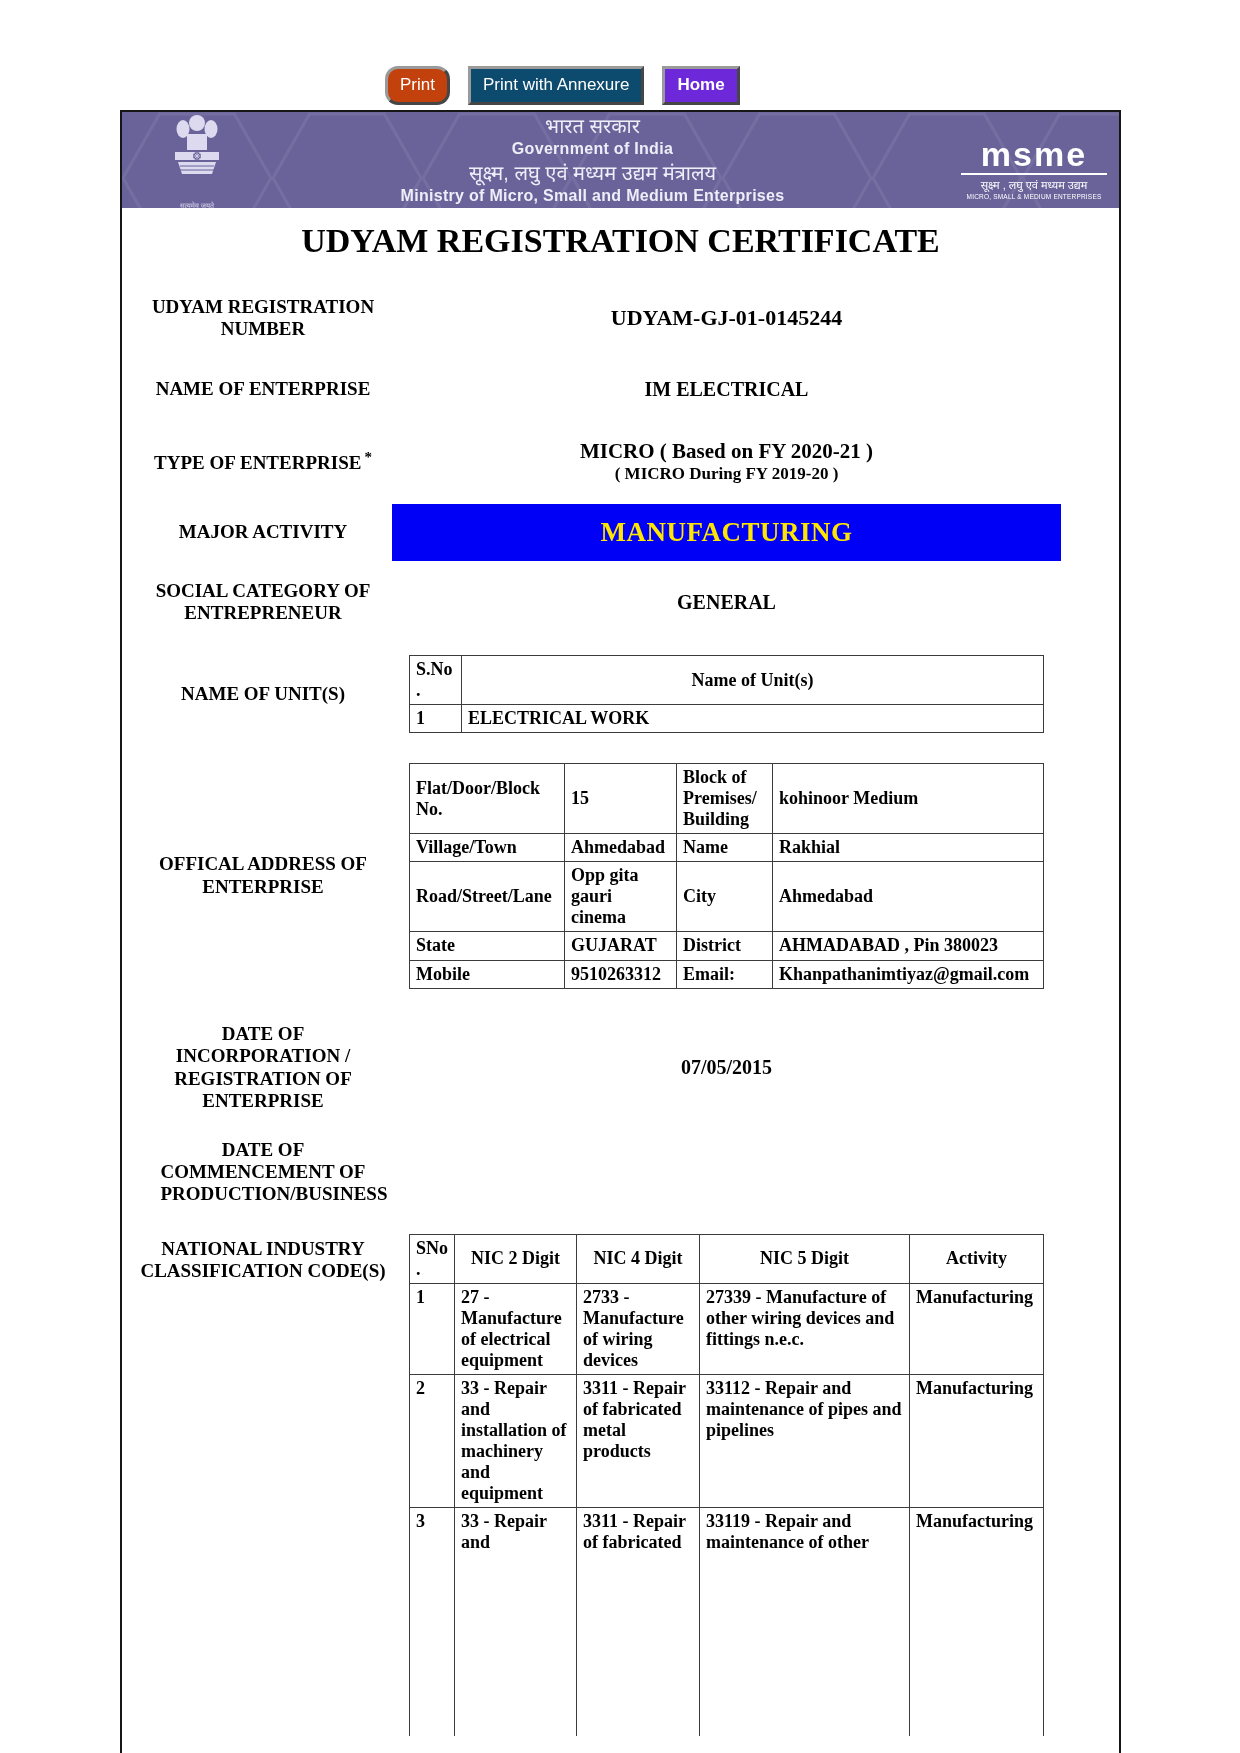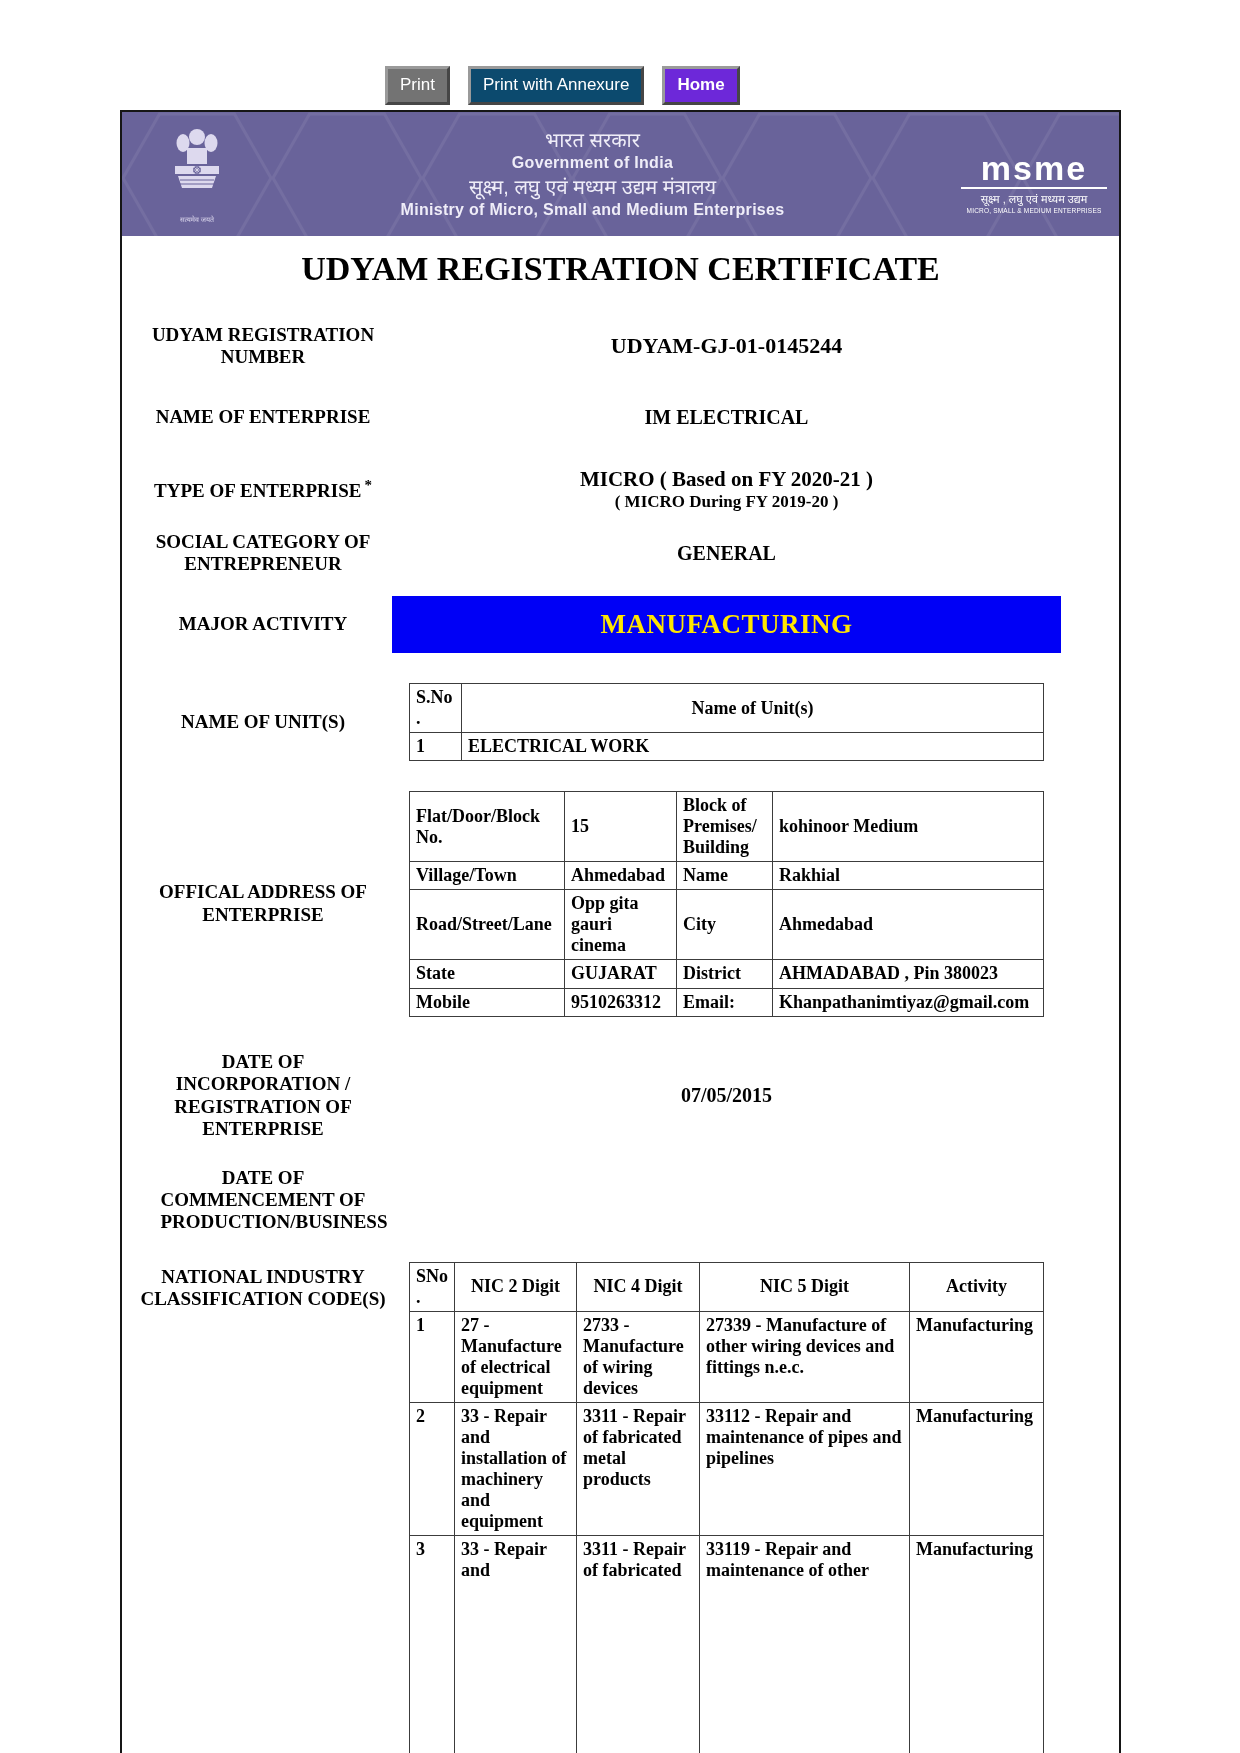--- a/index.html
+++ b/index.html
@@ -17,21 +17,21 @@
   }
 
   
   .cert {
     position: absolute; left: 120px; top: 110px;
     width: 1001px; height: 1700px;
     border: 2px solid #161616; background: #fff;
   }
 
   
-  .banner { position: relative; height: 124px; background: #69639a; display: flex; align-items: center; overflow: hidden; }
+  .banner { position: relative; height: 96px; background: #69639a; display: flex; align-items: center; overflow: hidden; }
   .hex-bg { position: absolute; left: 0; top: 0; width: 100%; height: 100%; }
   .emblem-wrap { position: relative; margin-left: 36px; width: 78px; text-align: center; flex: 0 0 auto; }
   .emblem-motto { font: 7px "Liberation Sans", sans-serif; color: #ddd9ee; margin-top: 1px; }
   .banner-center { position: relative; flex: 1; text-align: center; color: #efedf8; line-height: 1.3; padding-right: 10px; }
   .bc-hi1 { font-size: 20px; font-family: "Liberation Sans", sans-serif; }
   .bc-en1 { font-size: 16px; font-weight: bold; font-family: "Liberation Sans", sans-serif; letter-spacing: .3px; }
   .bc-hi2 { font-size: 20px; font-family: "Liberation Sans", sans-serif; }
   .bc-en2 { font-size: 16px; font-weight: bold; font-family: "Liberation Sans", sans-serif; letter-spacing: .3px; }
   .msme { position: relative; flex: 0 0 auto; width: 150px; margin-right: 10px; text-align: center; color: #fff; }
   .msme-word { font: bold 34px "Liberation Sans", sans-serif; letter-spacing: 2px; line-height: .95; margin-top: 18px; }
@@ -92,21 +92,21 @@
   table.tbl th { text-align: center; }
   table.tbl th:first-child { text-align: left; }
   table.tbl td { text-align: left; vertical-align: middle; }
   table.nic-tbl td { vertical-align: top; }
   table.nic-tbl tr.cut td { border-bottom: none; height: 228px; }
 </style>
 </head>
 <body>
 
 <div class="toolbar">
-  <button class="btn" style="background-color: #737373;">Print</button>
+  <button class="btn" style="background-color: #c2410c; border-radius: 13px;">Print</button>
   <button class="btn" style="background-color: #0c4a6e;">Print with Annexure</button>
   <button class="btn" style="background-color: #6d28d9; font-weight: bold;">Home</button>
 </div>
 
 <div class="cert">
 
   <div class="banner" style="background-color: rgb(105, 99, 154);">
     <svg class="hex-bg" xmlns="http://www.w3.org/2000/svg">
       <defs>
         <pattern id="hexp" width="150" height="132" patternUnits="userSpaceOnUse">
@@ -171,34 +171,34 @@
     <div class="row r-type">
       <div class="label">
         <span class="inner"><span>TYPE OF ENTERPRISE</span><sup class="ast">*</sup></span>
       </div>
       <div class="value">
         <div class="v-type1">MICRO ( Based on FY 2020-21 )</div>
         <div class="v-type2">( MICRO During FY 2019-20 )</div>
       </div>
     </div>
 
+    <div class="row r-major">
+      <div class="label">
+          <span class="inner">MAJOR ACTIVITY</span>
+        </div>
+      <div class="value">
+        <div class="bar" style="background-color: rgb(0, 0, 246); color: rgb(255, 230, 0);">MANUFACTURING</div>
+      </div>
+    </div>
+
     <div class="row r-social">
       <div class="label">
           <span class="inner">SOCIAL CATEGORY OF ENTREPRENEUR</span>
         </div>
       <div class="value v-social">GENERAL</div>
-    </div>
-
-    <div class="row r-major">
-      <div class="label">
-          <span class="inner">MAJOR ACTIVITY</span>
-        </div>
-      <div class="value">
-        <div class="bar" style="background-color: rgb(0, 0, 246); color: rgb(255, 230, 0);">MANUFACTURING</div>
-      </div>
     </div>
 
     <div class="row r-units">
       <div class="label">
           <span class="inner">NAME OF UNIT(S)</span>
         </div>
       <div class="value">
         <table class="tbl units-tbl">
           <colgroup>
               <col style="width:52px">

